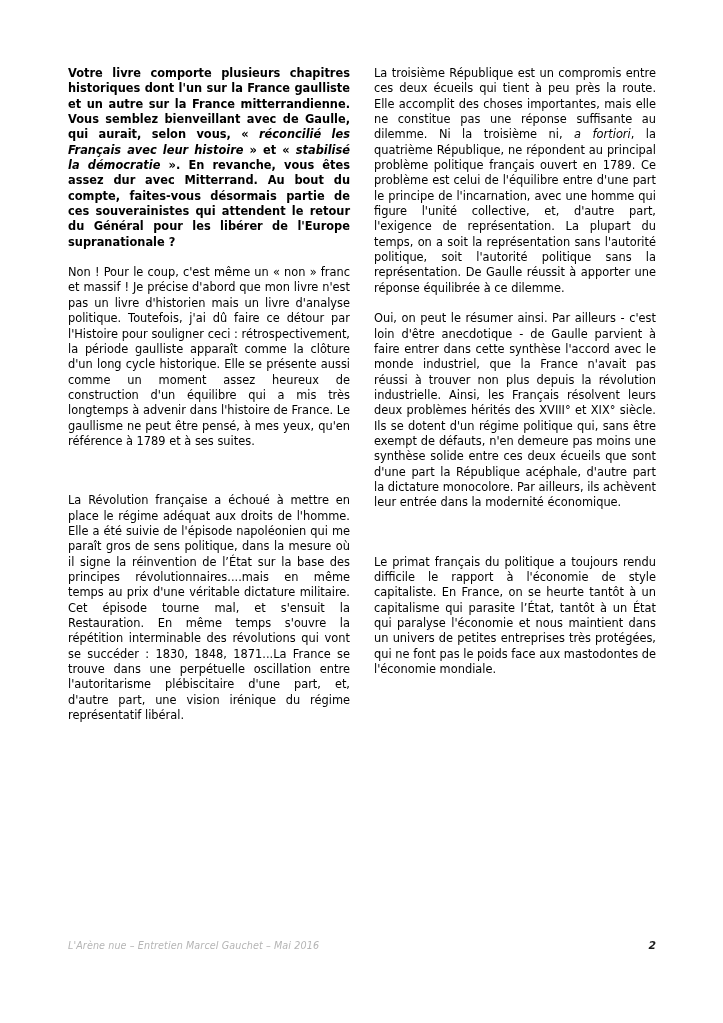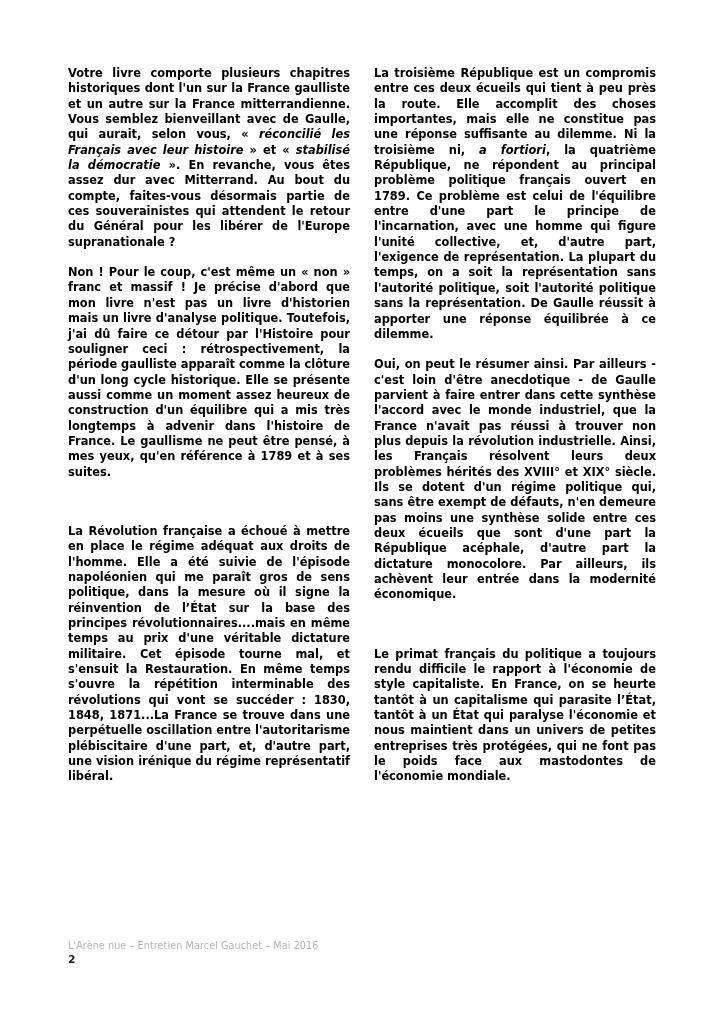--- a/index.html
+++ b/index.html
@@ -31,42 +31,43 @@
   .column {
     width: 282px;
   }
   .para {
     margin: 0 0 15px 0;
     font-size: 11.4px;
     line-height: 15.35px;
     text-align: justify;
     text-justify: inter-word;
     color: #000000;
-    font-weight: bold;
+    font-weight: normal;
     hyphens: none;
     word-spacing: 0px;
   }
   .para:last-child {
     margin-bottom: 0;
     margin-top: 44px;
   }
   .para.q {
     font-weight: bold;
   }
   .para em {
     font-style: italic;
   }
   .footer {
     position: absolute;
     left: 68px;
     top: 939px;
     width: 588px;
     display: flex;
-    flex-direction: column;
+    justify-content: space-between;
     align-items: baseline;
+    font-style: italic;
   }
   .footer-text {
     font-size: 9.6px;
     line-height: 14px;
     color: #b5b5b5;
     letter-spacing: 0.1px;
     font-weight: normal;
   }
   .footer-pageno {
     font-size: 10.8px;

